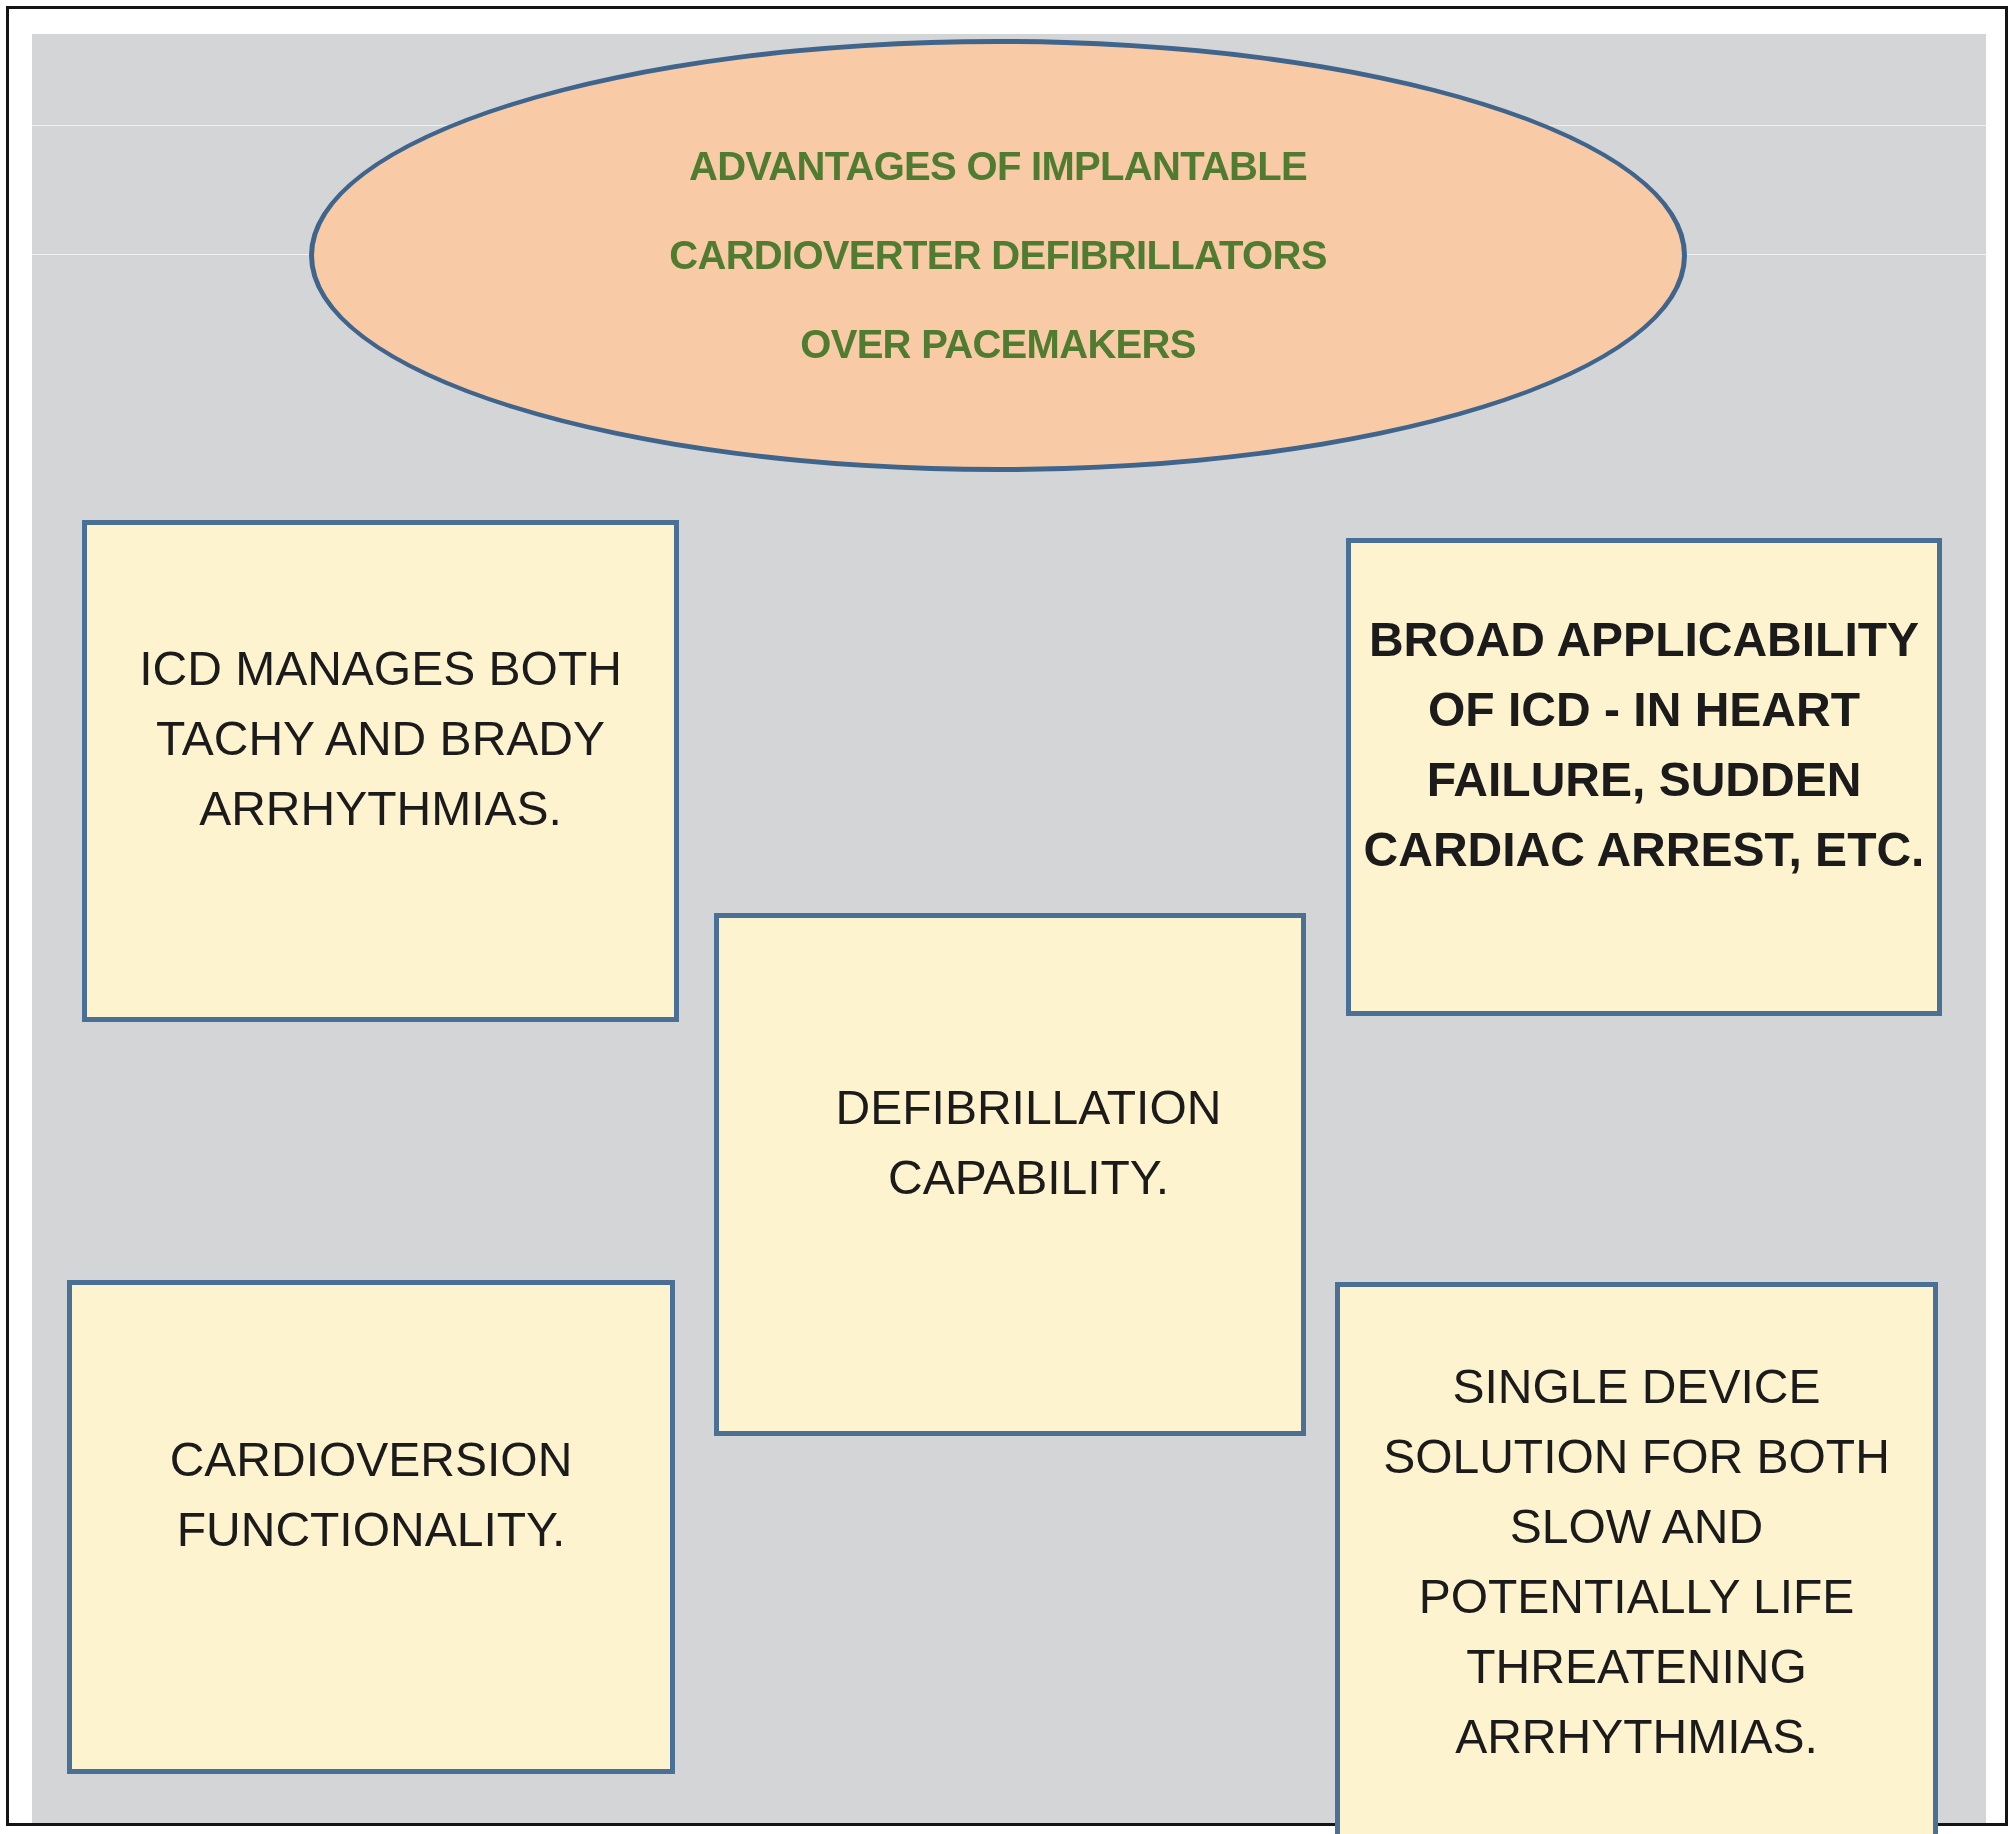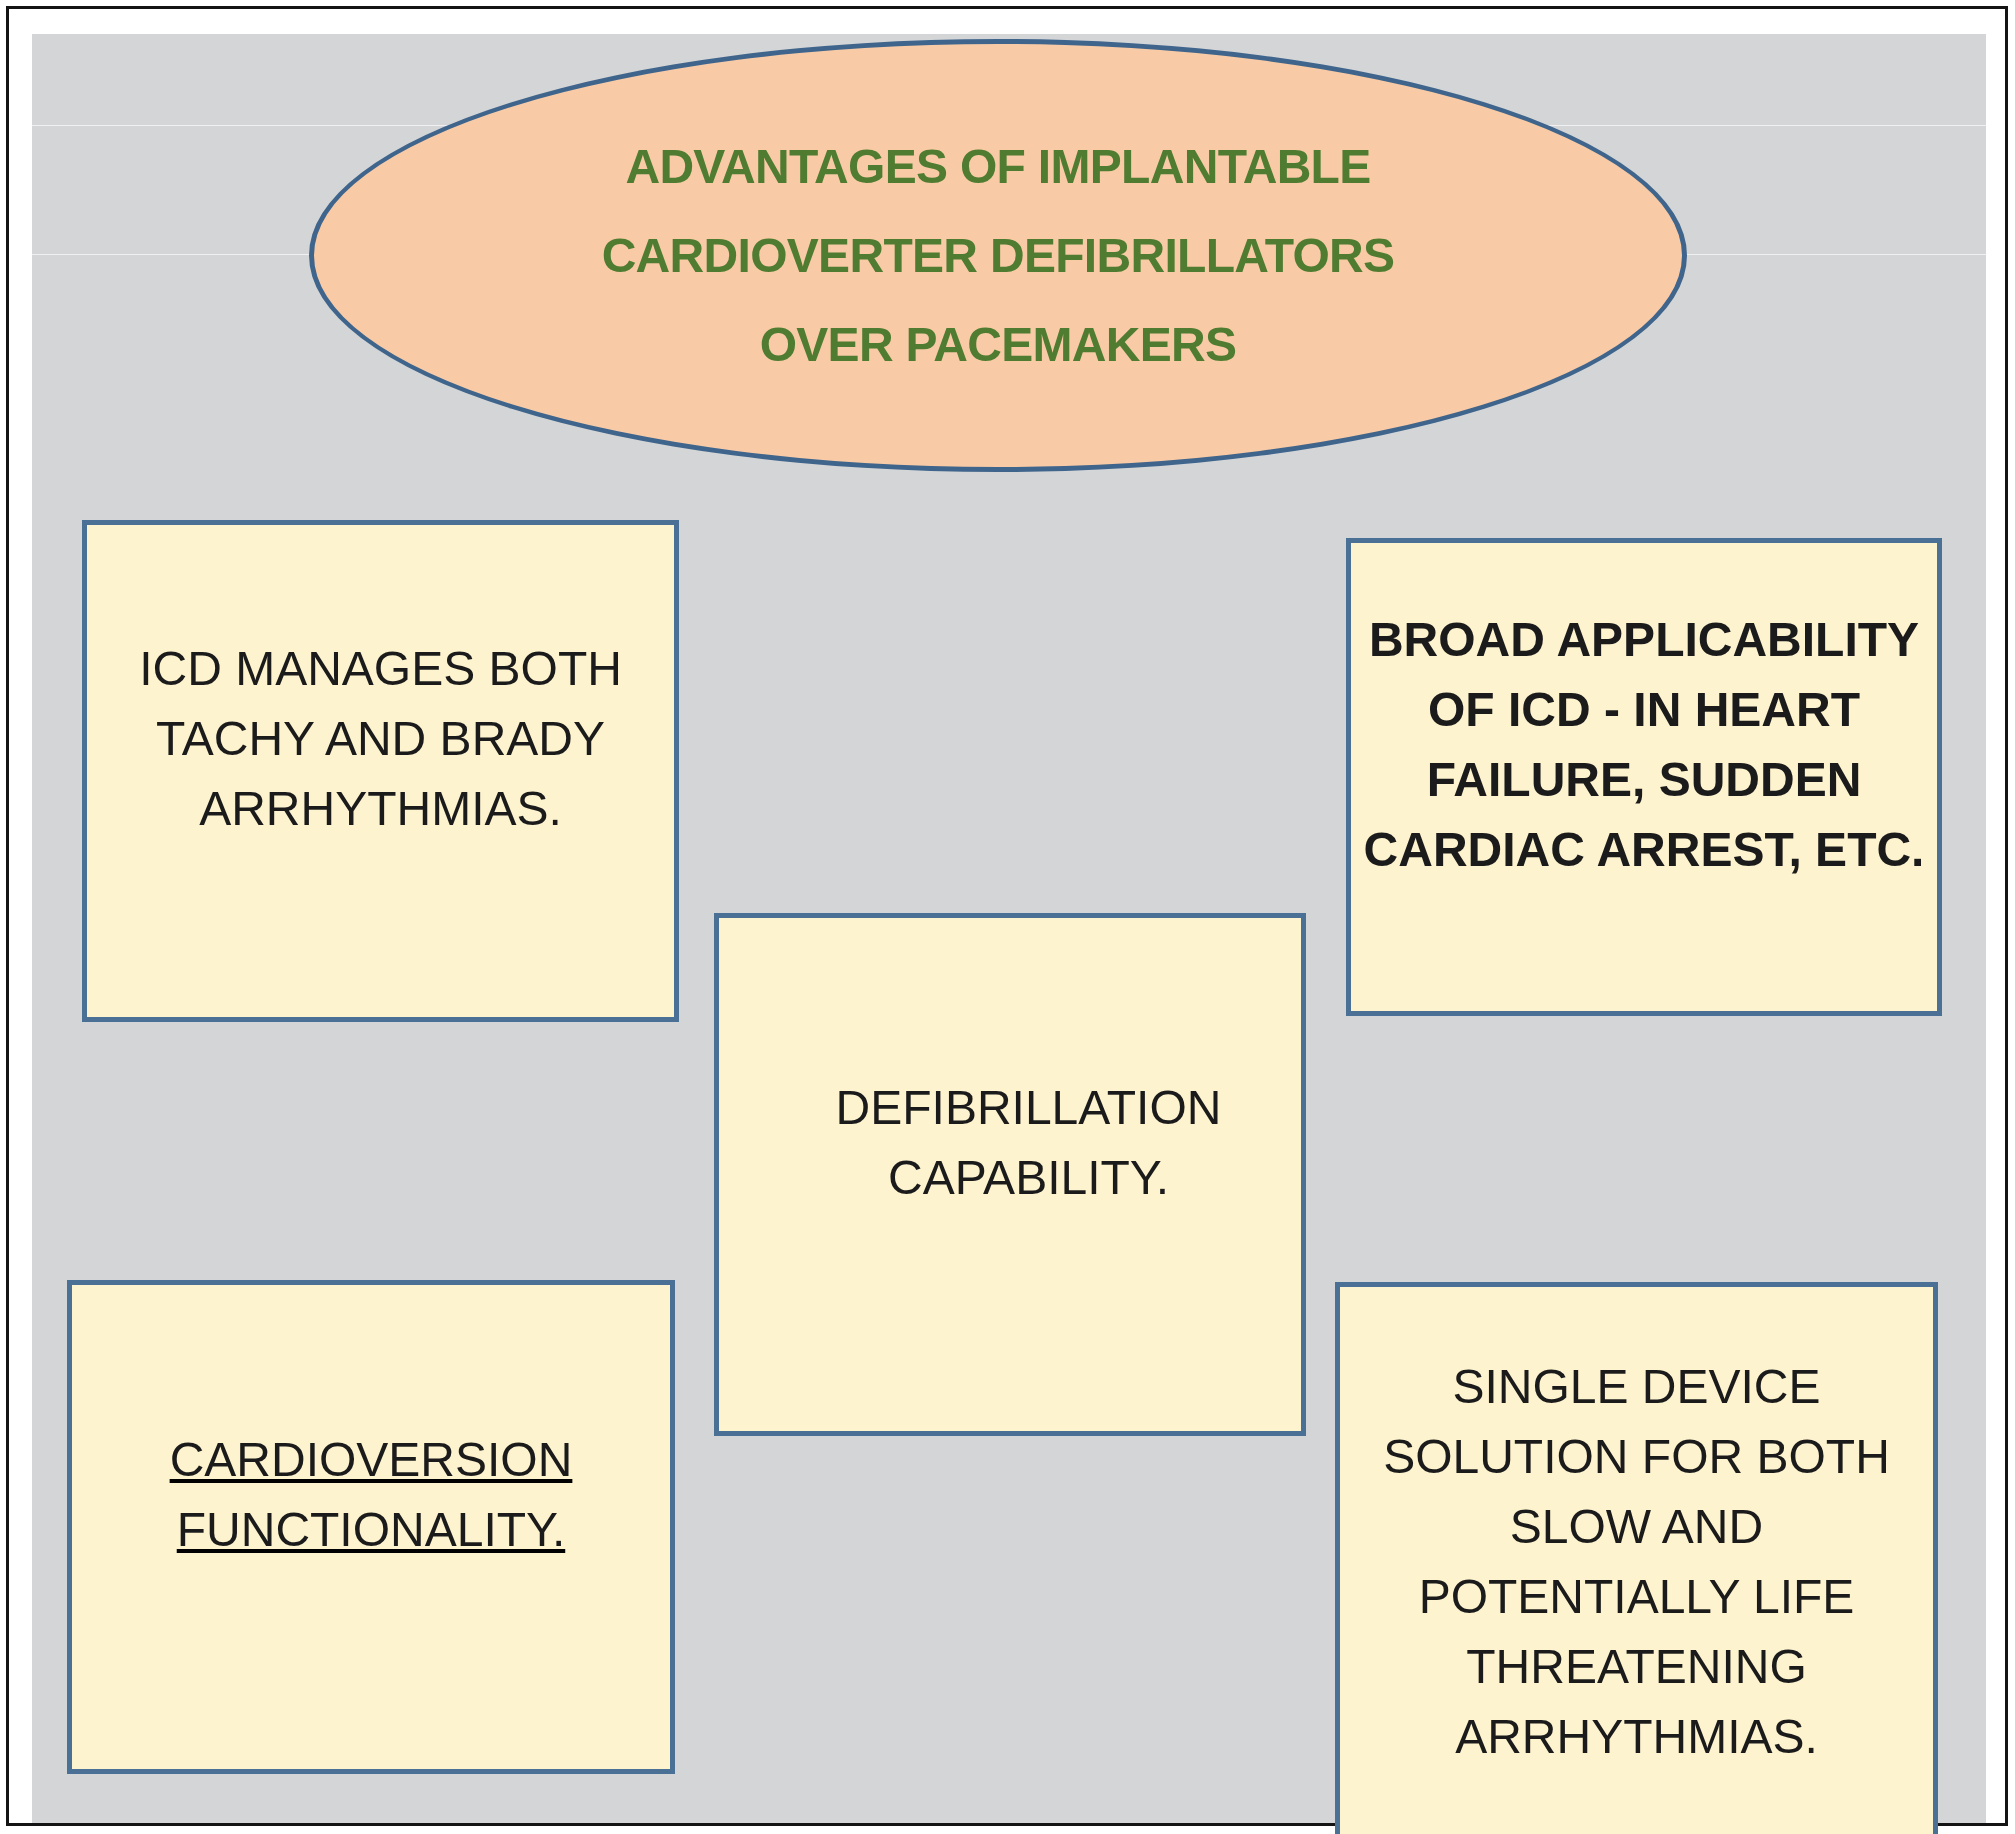--- a/index.html
+++ b/index.html
@@ -49,21 +49,21 @@
     height: 433px;
     background: #F8CBA6;
     border: 5.4px solid #40658C;
     border-radius: 50%;
     box-sizing: border-box;
     display: flex;
     align-items: center;
     justify-content: center;
   }
   .title-text {
-    font-size: 48px;
+    font-size: 40px;
     line-height: 89px;
     font-weight: bold;
     letter-spacing: -0.7px;
     color: #507C31;
     text-align: center;
     white-space: pre-line;
   }
   .card {
     position: absolute;
     background: #FEF3CF;
@@ -78,21 +78,21 @@
   .card-text {
     font-size: 48px;
     line-height: 70px;
     color: #1B1B1B;
     white-space: pre-line;
   }
   
   .card-tl { left: 50px;   top: 486px;  width: 597px; height: 502px; }
   .card-tr { left: 1314px; top: 504px;  width: 596px; height: 478px; font-weight: bold; }
   .card-c  { left: 682px; top: 879px; width: 592px; height: 523px; padding-left: 37px; }
-  .card-bl { left: 35px;   top: 1246px; width: 608px; height: 494px; text-decoration: underline; }
+  .card-bl { left: 35px;   top: 1246px; width: 608px; height: 494px; }
   .card-br { left: 1303px; top: 1248px; width: 603px; height: 624px; }
 </style>
 </head>
 <body>
 
 <div class="frame"></div>
 
 <div class="panel">
 
   <div class="gridline gridline-1"></div>

